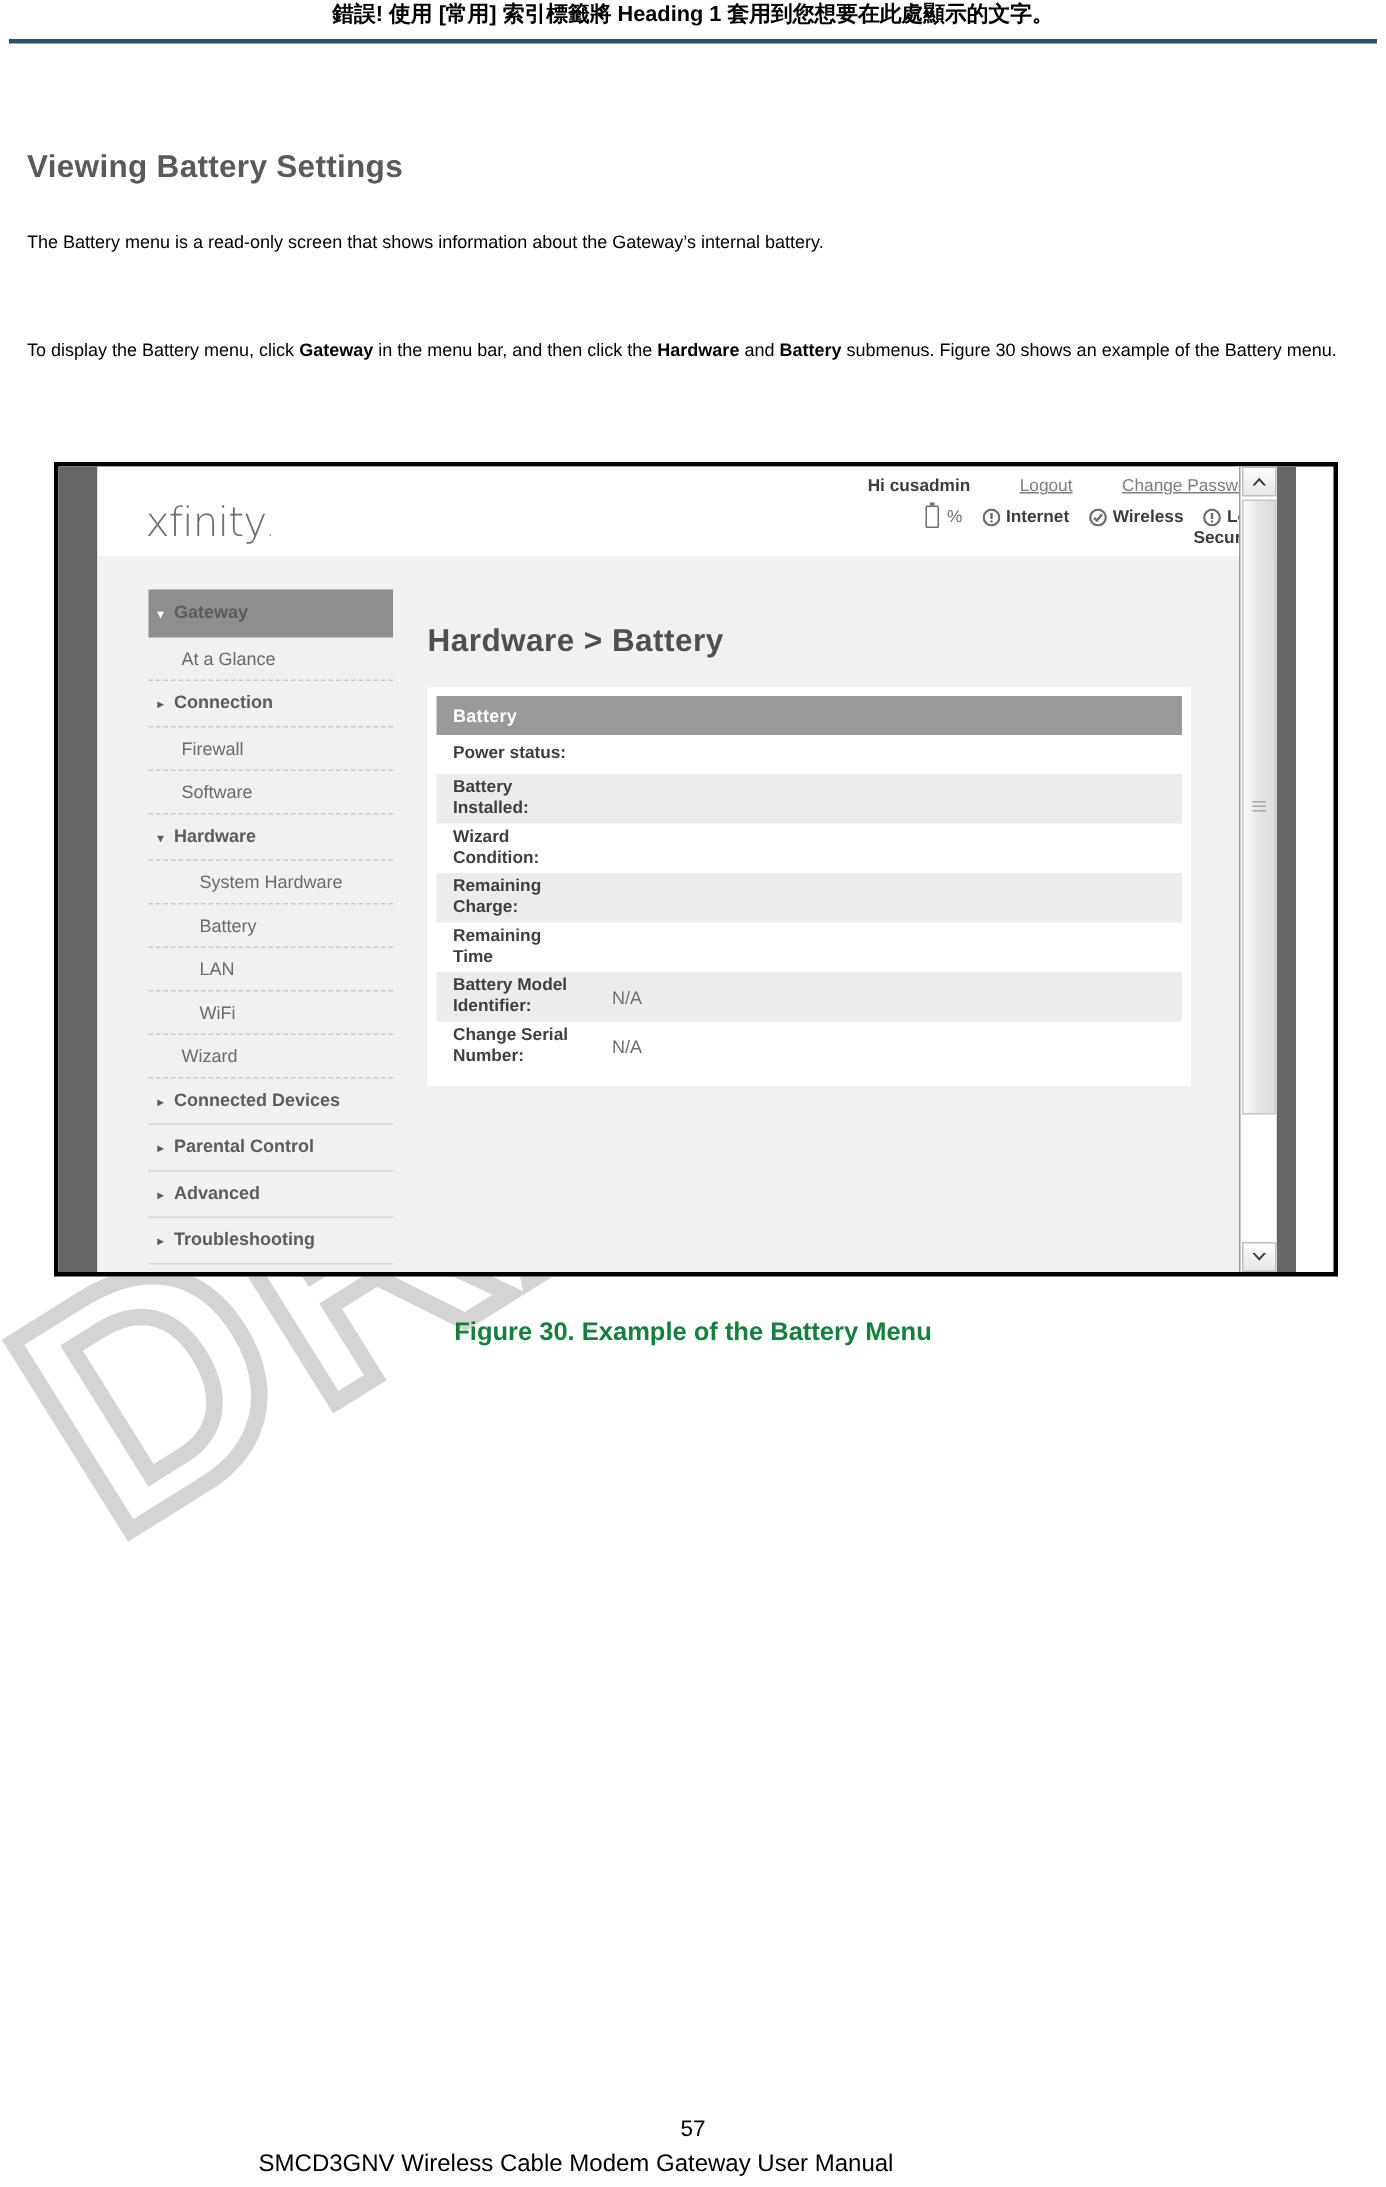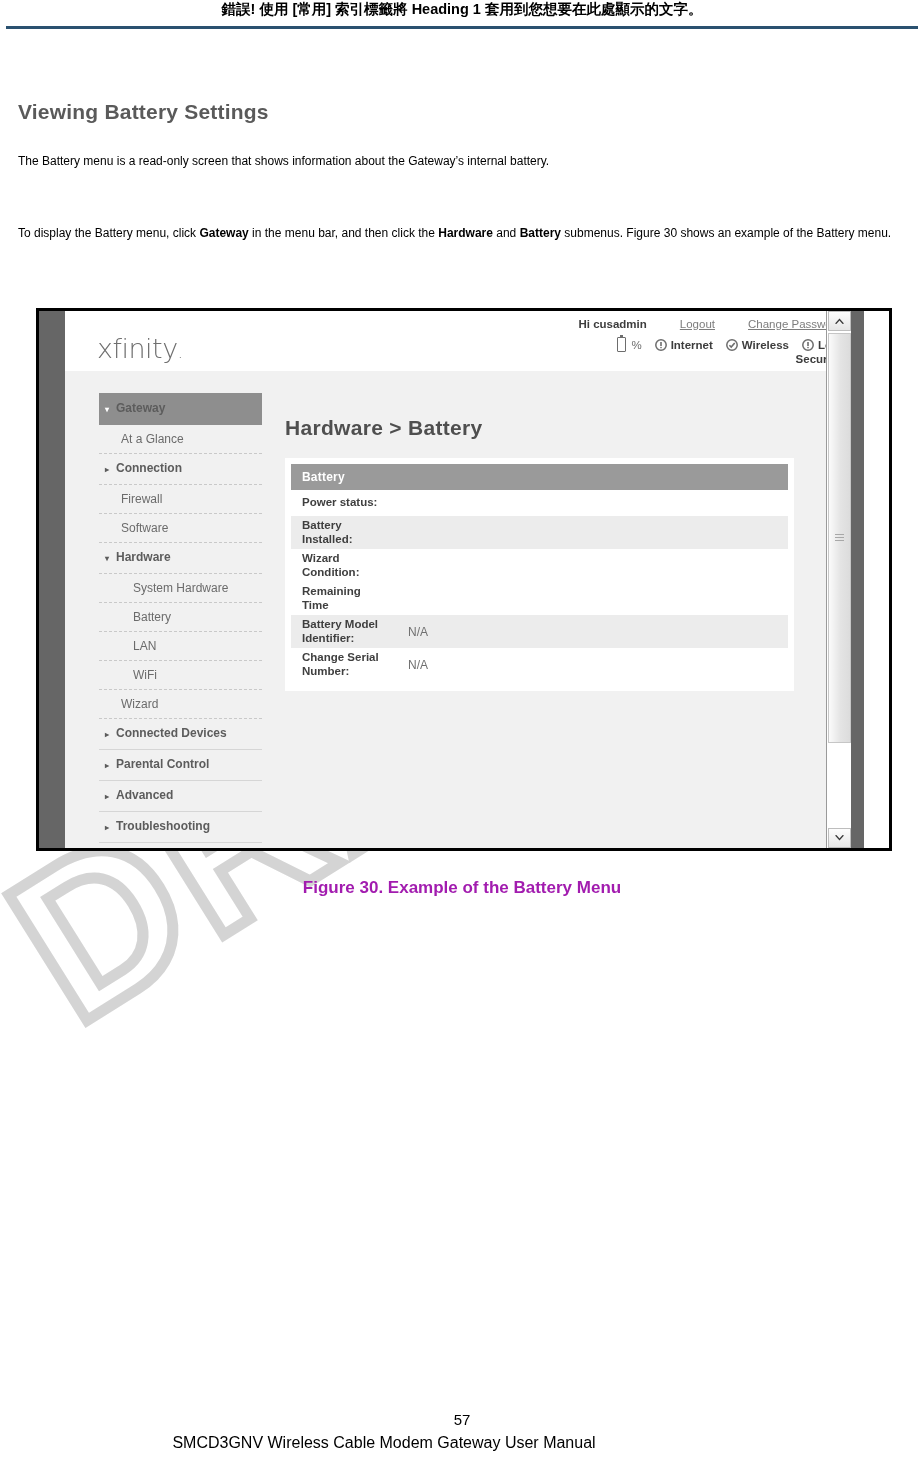--- a/index.html
+++ b/index.html
@@ -378,21 +378,21 @@
 
   
   #figure-caption {
     position: absolute;
     left: 0;
     top: 878px;
     width: 924px;
     text-align: center;
     font-size: 17px;
     font-weight: bold;
-    color: #a21caf;
+    color: #15803d;
     z-index: 4;
   }
 
   
   #page-number {
     position: absolute;
     left: 0;
     top: 1411px;
     width: 924px;
     text-align: center;
@@ -554,20 +554,25 @@
           <div class="batt-row">
             <span class="lbl">Power status:</span>
             <span class="val"></span>
           </div>
           <div class="batt-row alt">
             <span class="lbl">Battery Installed:</span>
             <span class="val"></span>
           </div>
           <div class="batt-row">
             <span class="lbl">Wizard Condition:</span>
+            <span class="val"></span>
+          </div>
+          <div class="batt-row alt">
+            <span class="lbl">Remaining
+Charge:</span>
             <span class="val"></span>
           </div>
           <div class="batt-row">
             <span class="lbl">Remaining Time</span>
             <span class="val"></span>
           </div>
           <div class="batt-row alt">
             <span class="lbl">Battery Model
 Identifier:</span>
             <span class="val">N/A</span>

